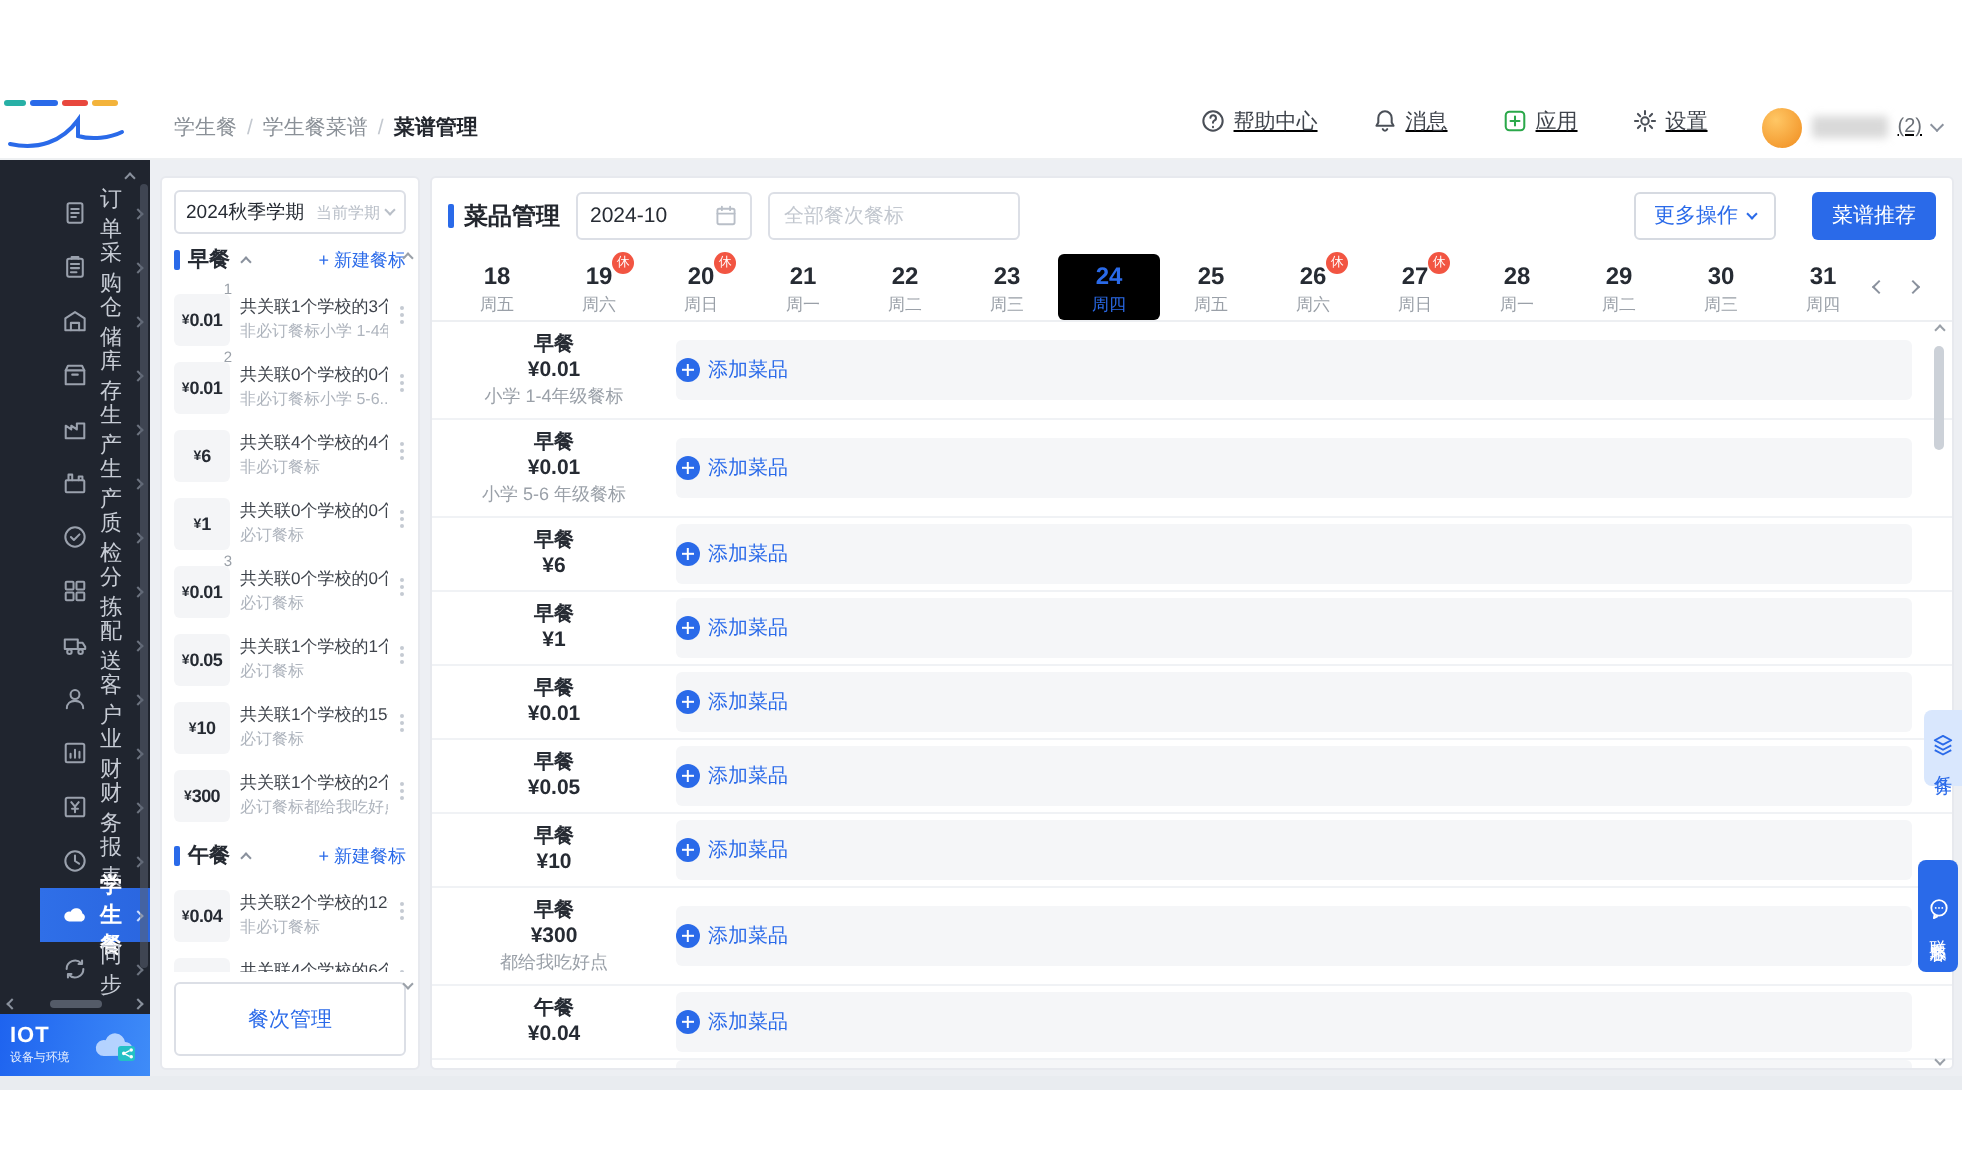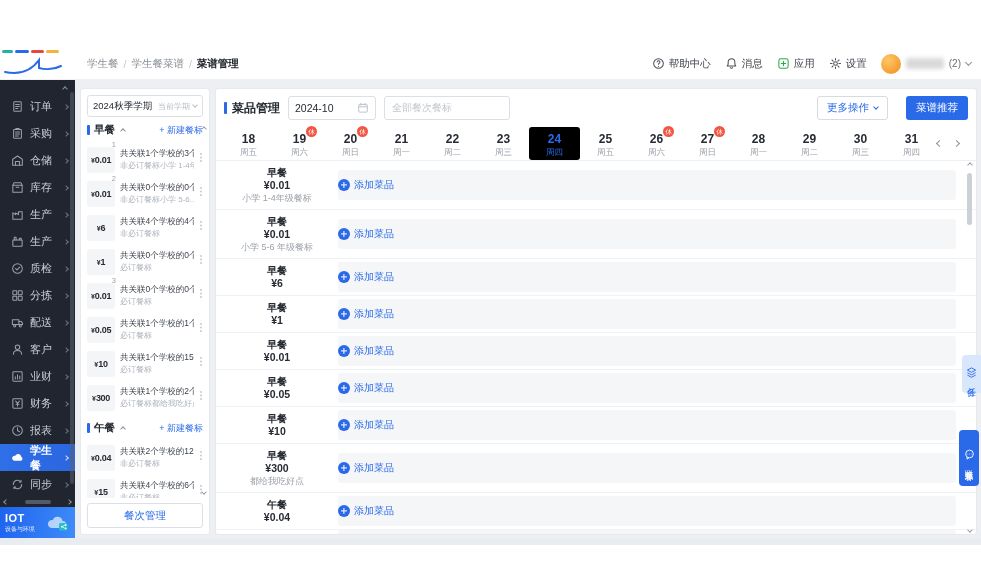--- a/index.html
+++ b/index.html
@@ -11,39 +11,39 @@
 .dashes{position:absolute;top:2px;left:2px;display:flex;gap:2px;}
 .dashes i{height:3px;border-radius:2px;display:block;}
 .dashes .d1{width:11px;background:#28b0a6;}.dashes .d2{width:14px;background:#2a6ae9;}
 .dashes .d3{width:13px;background:#e8473d;}.dashes .d4{width:13px;background:#f3b33b;}
 .swoosh{position:absolute;left:3px;top:7px;}
 .breadcrumb{margin-left:12px;display:flex;align-items:center;font-size:10.5px;color:#8a9097;white-space:nowrap;}
 .crumb{display:flex;align-items:center;}
 .crumb .sep{margin:0 5px;color:#c3c8cf;}
 .crumb.current{color:#23272e;font-weight:bold;}
 .crumb:last-of-type .sep{display:none;}
-.top-actions{margin-left:auto;display:flex;align-items:center;gap:14px;padding-right:10px;}
+.top-actions{margin-left:auto;display:flex;align-items:flex-start;gap:27px;padding-right:10px;text-decoration:underline;}
 .top-action{display:flex;align-items:center;gap:4px;font-size:10.5px;color:#3f444c;cursor:pointer;white-space:nowrap;}
 .icon-slot{display:inline-flex;width:13px;height:13px;color:#4a4f57;}
 .icon-slot svg{width:13px;height:13px;}
 .icon-slot[data-name="apps-icon"]{color:#2ba84a;}
 .user{display:flex;align-items:center;gap:5px;cursor:pointer;}
 .avatar{width:20px;height:20px;border-radius:50%;background:radial-gradient(circle at 35% 30%,#ffc765,#f08c1e);flex:none;}
 .name-blur{width:38px;height:11px;background:#d9d9d9;border-radius:2px;filter:blur(2px);}
 .user-suffix{font-size:10px;color:#6b7077;}
 
 .car{display:inline-block;width:5px;height:5px;border-right:1px solid currentColor;border-bottom:1px solid currentColor;flex:none;}
 .car.down{transform:rotate(45deg);margin-top:-2px;}
 .car.up{transform:rotate(-135deg);margin-top:2px;}
 .car.left{transform:rotate(135deg);}
 .car.right{transform:rotate(-45deg);}
 
 .main{position:absolute;top:32px;left:0;width:981px;height:458px;background:#edeff3;display:flex;align-items:flex-start;}
 
-.sidebar{width:75px;height:458px;background:#20252f;flex:none;position:relative;}
+.sidebar{width:75px;height:458px;background:#20252f;flex:none;position:relative;padding-left:20px;}
 .side-up{position:absolute;top:5px;right:8px;color:#8a919d;width:4px;height:4px;}
 .side-menu{padding-top:13px;}
 .side-item{height:27px;display:flex;align-items:center;padding:0 7px 0 11px;gap:6px;color:#c7ccd5;font-size:11px;cursor:pointer;}
 .side-item .icon-slot{color:#9aa1ad;}
 .side-item .car{width:4px;height:4px;margin-left:auto;color:#6d7480;}
 .side-item.active{background:linear-gradient(90deg,#2f6fe8,#2a66e0);color:#fff;font-weight:bold;}
 .side-item.active .icon-slot{color:#fff;}
 .side-item.active .car{color:#cfe0ff;}
 .side-vthumb{position:absolute;top:12px;right:1px;width:4px;height:392px;background:#5a6170;border-radius:2px;opacity:.55;}
 .side-hscroll{position:absolute;left:0;right:0;top:417px;height:10px;display:flex;align-items:center;padding:0 4px;color:#8a919d;}
@@ -70,21 +70,21 @@
 .p-price .yen{font-size:7px;}
 .p-price .pval{font-size:9px;letter-spacing:-.3px;}
 .p-badge{position:absolute;top:-7px;right:-1px;font-size:7.5px;color:#9aa0a8;font-weight:normal;}
 .p-lines{flex:1;min-width:0;margin-left:5px;}
 .p-title{font-size:8.5px;color:#3e434b;white-space:nowrap;overflow:hidden;line-height:13px;margin-top:2px;}
 .p-sub{display:flex;font-size:8px;color:#aeb4bd;line-height:12px;white-space:nowrap;}
 .p-extra{margin-left:auto;overflow:hidden;max-width:46px;}
 .p-dots{position:absolute;right:1px;top:8px;width:2px;height:2px;border-radius:50%;background:#c5cad2;box-shadow:0 3.5px 0 #c5cad2,0 7px 0 #c5cad2;cursor:pointer;}
 .panel .scroll-up{position:absolute;right:3px;top:36px;color:#9aa0a8;width:4px;height:4px;}
 .panel .scroll-down{position:absolute;right:3px;bottom:40px;color:#9aa0a8;width:4px;height:4px;}
-.manage-btn{flex:none;height:25px;border:1px solid #dcdfe6;border-radius:3px;color:#2a6ae9;font-size:10.5px;display:flex;align-items:center;justify-content:center;cursor:pointer;margin-top:5px;}
+.manage-btn{flex:none;height:37px;border:1px solid #dcdfe6;border-radius:3px;color:#2a6ae9;font-size:10.5px;display:flex;align-items:center;justify-content:center;cursor:pointer;margin-top:5px;}
 
 .content{flex:1;height:447px;margin:8px 4px 0 5px;background:#fff;border:1px solid #e7e9ee;border-radius:3px;position:relative;overflow:hidden;min-width:0;}
 .c-head{height:38px;display:flex;align-items:center;padding:0 8px;gap:8px;}
 .c-title{display:flex;align-items:center;gap:5px;font-size:12px;font-weight:bold;color:#23272e;white-space:nowrap;}
 .c-title::before{content:"";width:3px;height:12px;background:#2a6ae9;border-radius:1px;}
 .m-picker{width:88px;height:24px;border:1px solid #dcdfe6;border-radius:3px;display:flex;align-items:center;padding:0 6px;font-size:10.5px;color:#262b33;cursor:pointer;}
 .m-picker svg{margin-left:auto;color:#b9bfc8;}
 .f-input{width:126px;height:24px;border:1px solid #dcdfe6;border-radius:3px;display:flex;align-items:center;padding:0 7px;font-size:10px;color:#c2c7cf;cursor:text;}
 .c-btns{margin-left:auto;display:flex;gap:18px;}
 .btn-outline{height:24px;padding:0 9px;background:#fff;border:1px solid #d6dae1;border-radius:3px;color:#2a6ae9;font-size:10.5px;display:flex;align-items:center;gap:5px;cursor:pointer;font-family:inherit;}

